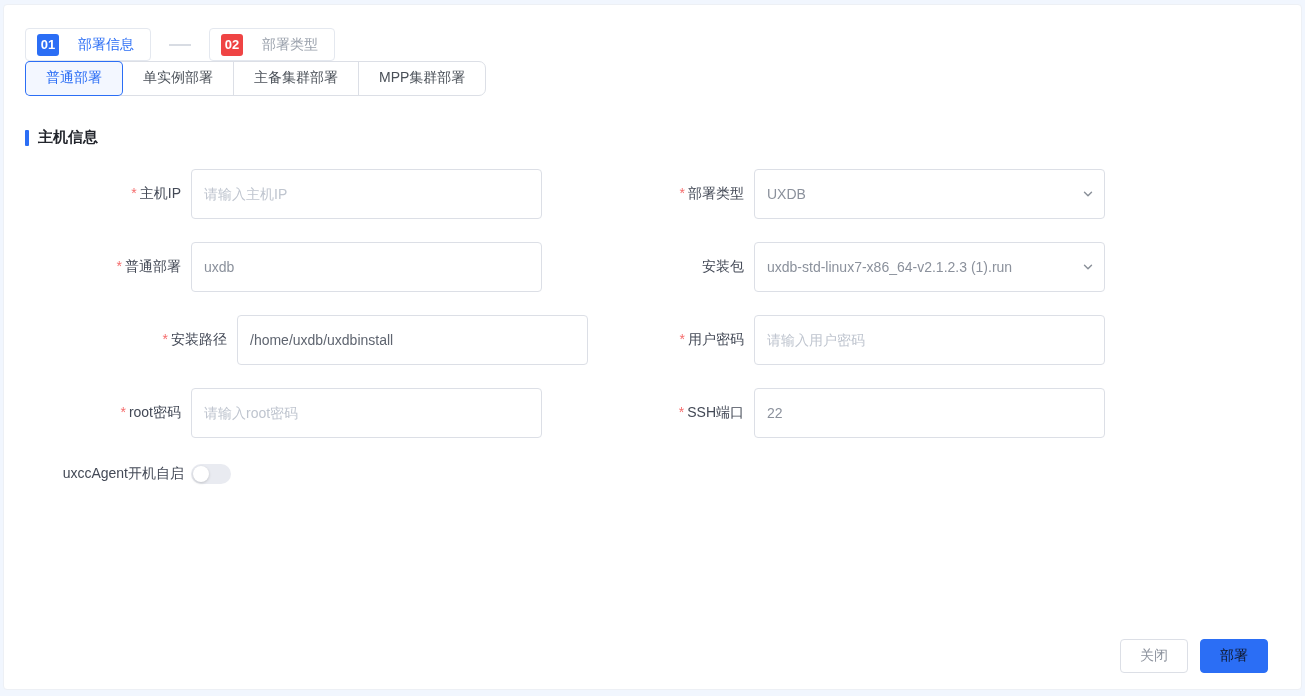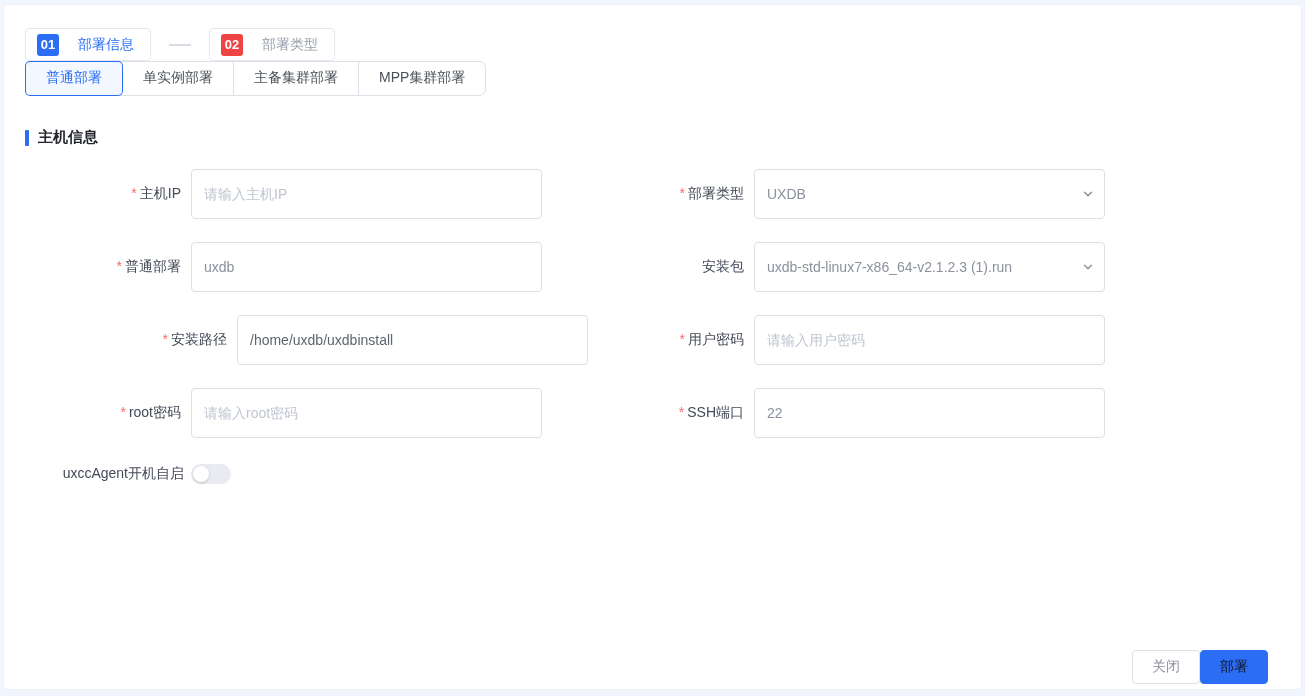--- a/index.html
+++ b/index.html
@@ -97,21 +97,21 @@
     width:40px; height:20px; border-radius:10px;
     background:#e9ebf1; position:relative; cursor:pointer;
   }
   .knob {
     position:absolute; left:2px; top:2px; width:16px; height:16px;
     border-radius:50%; background:#fff;
     box-shadow:0 1px 3px rgba(0,0,0,.18);
   }
 
   
-  .footer { position:absolute; right:33px; bottom:5px; display:flex; }
+  .footer { position:absolute; right:33px; bottom:16px; display:flex; gap:12px; }
   .btn {
     height:34px; padding:0 19px; border-radius:4px;
     font-size:14px; cursor:pointer; border:1px solid transparent;
   }
   .btn-close { background:#fff; border-color:#dcdfe6; color:#8d939e; }
   .btn-deploy { background:#2b6ef5; border-color:#2b6ef5; color:#0f172a; }
 </style>
 </head>
 <body>
 

